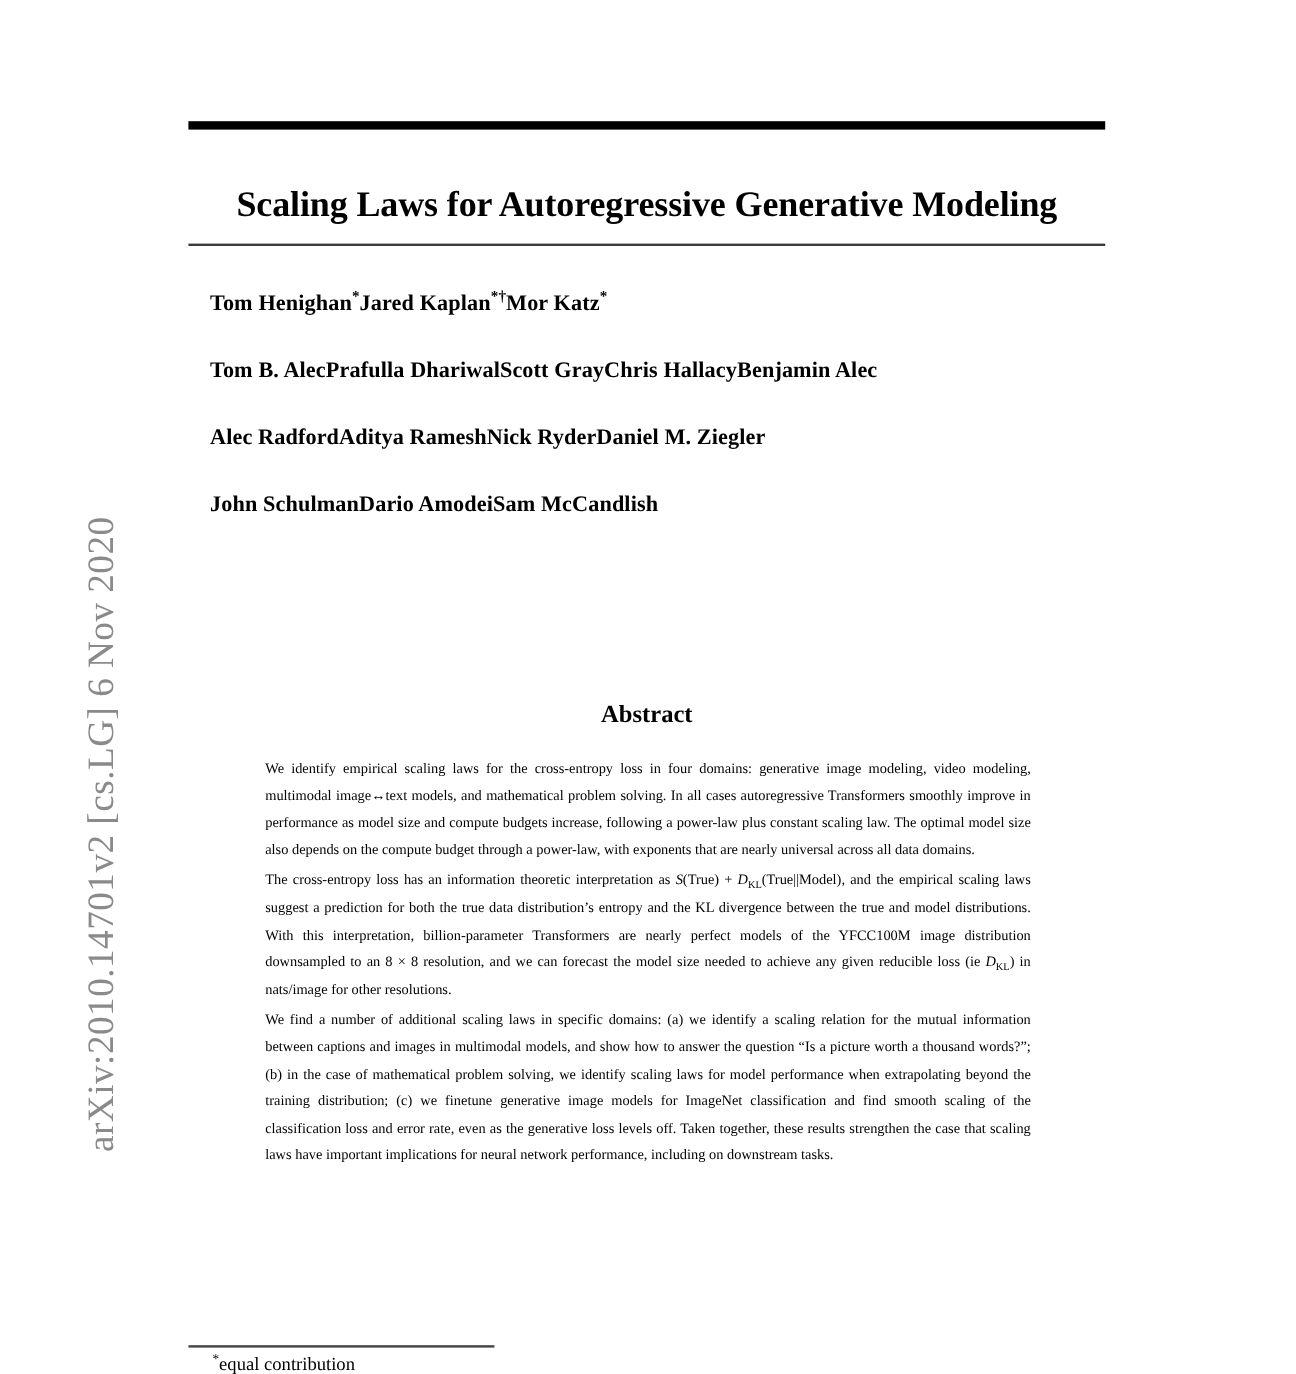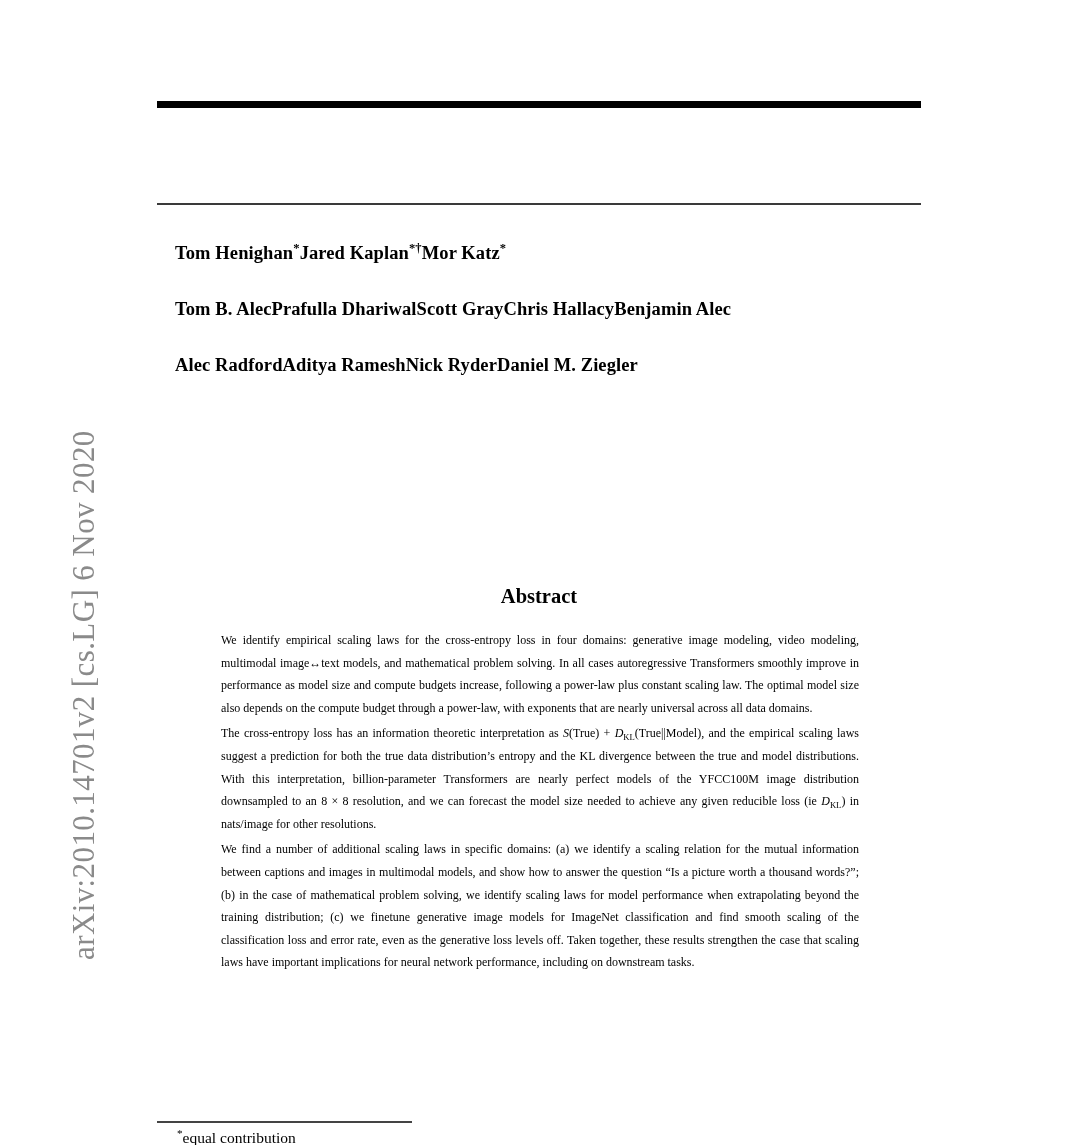--- a/index.html
+++ b/index.html
@@ -186,20 +186,21 @@
 
 <div class="arxiv-stamp">
   <div class="arxiv-stamp-text">arXiv:2010.14701v2  [cs.LG]  6 Nov 2020</div>
 </div>
 
 <div class="page">
 
   <div class="rule-thick"></div>
   <div class="rule-thin"></div>
 
+  <h1 class="paper-title">Scaling Laws for Autoregressive Generative Modeling</h1>
 
   <div class="authors">
 
     <div class="author-row">
       <span class="author-name"><span>Tom Henighan</span><sup>*</sup></span>
       <span class="author-name"><span>Jared Kaplan</span><sup>*†</sup></span>
       <span class="author-name"><span>Mor Katz</span><sup>*</sup></span>
     </div>
 
 
@@ -211,20 +212,25 @@
       <span class="author-name">Benjamin Alec</span>
     </div>
 
     <div class="author-row">
       <span class="author-name">Alec Radford</span>
       <span class="author-name">Aditya Ramesh</span>
       <span class="author-name">Nick Ryder</span>
       <span class="author-name">Daniel M. Ziegler</span>
     </div>
 
+    <div class="author-row">
+      <span class="author-name">John Schulman</span>
+      <span class="author-name">Dario Amodei</span>
+      <span class="author-name">Sam McCandlish</span>
+    </div>
 
   </div>
 
 
   <div class="abstract-heading">Abstract</div>
 
   <div class="abstract-body">
     <p>We identify empirical scaling laws for the cross-entropy loss in four domains: generative image modeling, video modeling, multimodal image↔text models, and mathematical problem solving. In all cases autoregressive Transformers smoothly improve in performance as model size and compute budgets increase, following a power-law plus constant scaling law. The optimal model size also depends on the compute budget through a power-law, with exponents that are nearly universal across all data domains.</p>
 
     <p><span>The cross-entropy loss has an information theoretic interpretation as </span><span class="mathvar">S</span><span>(True) + </span><span class="mathvar"><span>D</span><span class="mathsub">KL</span></span><span>(True||Model), and the empirical scaling laws suggest a prediction for both the true data distribution’s entropy and the KL divergence between the true and model distributions. With this interpretation, billion-parameter Transformers are nearly perfect models of the YFCC100M image distribution downsampled to an </span><span class="mathop">8 × 8</span><span> resolution, and we can forecast the model size needed to achieve any given reducible loss (ie </span><span class="mathvar"><span>D</span><span class="mathsub">KL</span></span><span>) in nats/image for other resolutions.</span></p>

